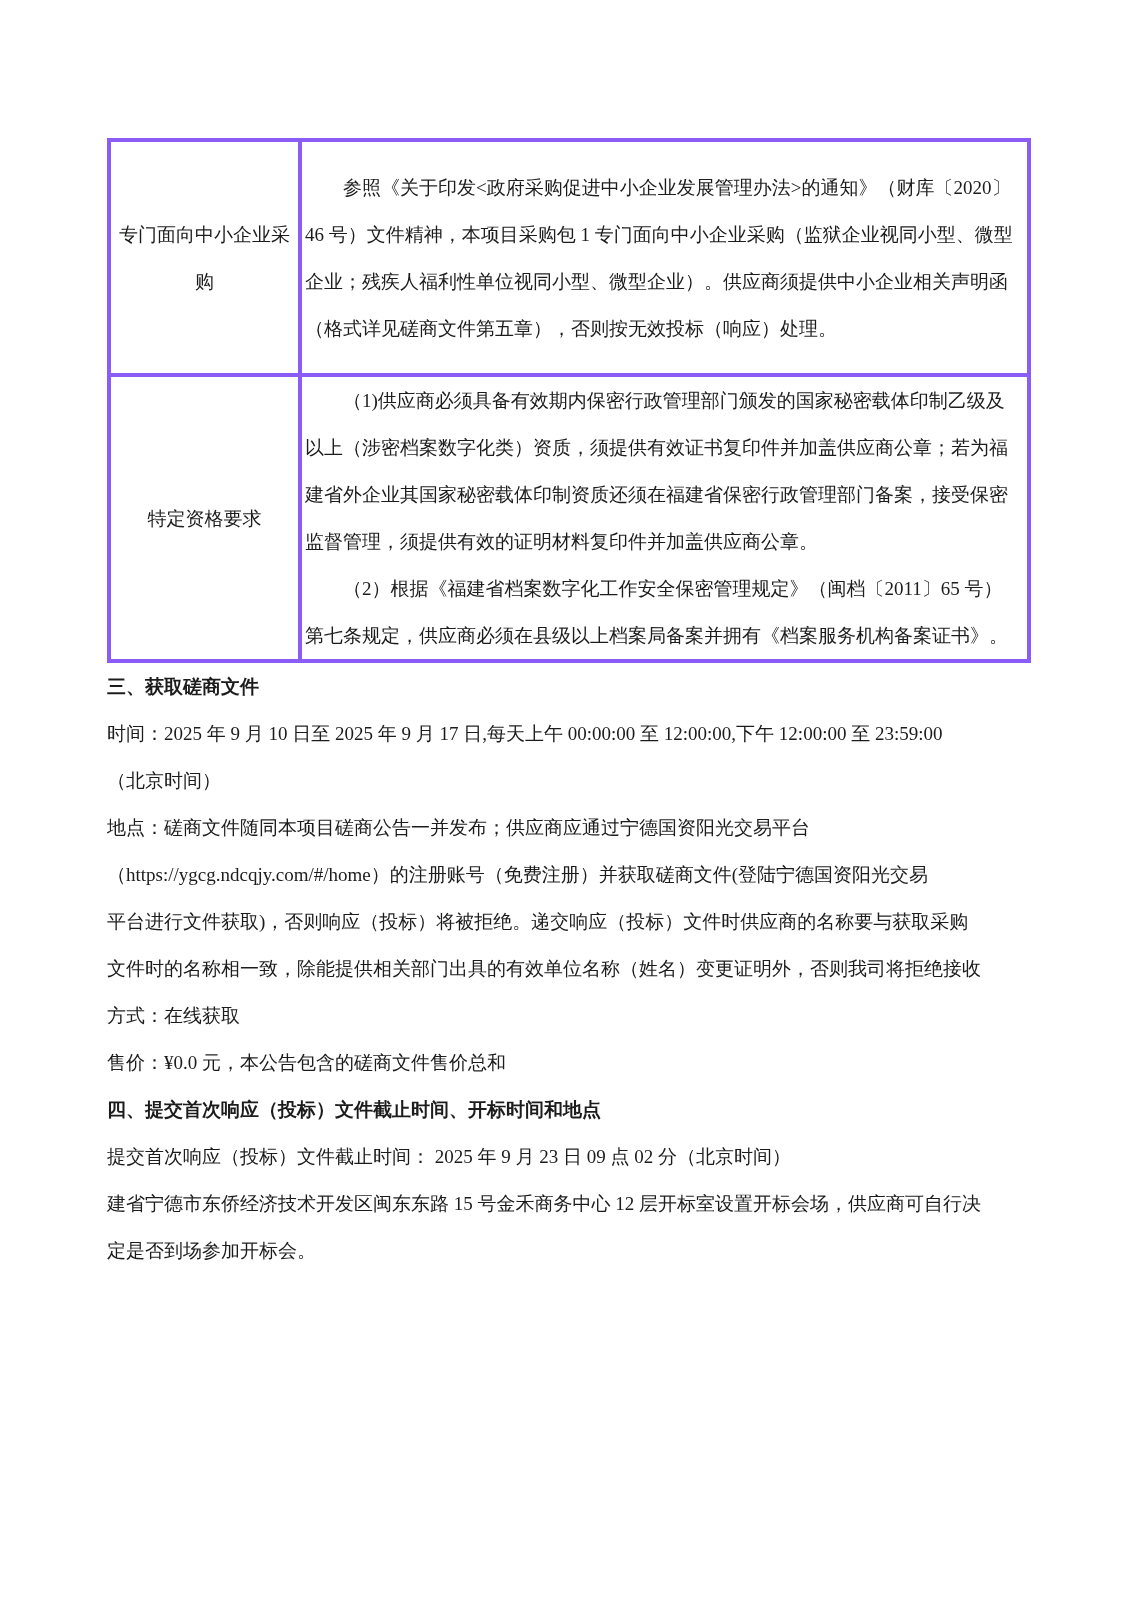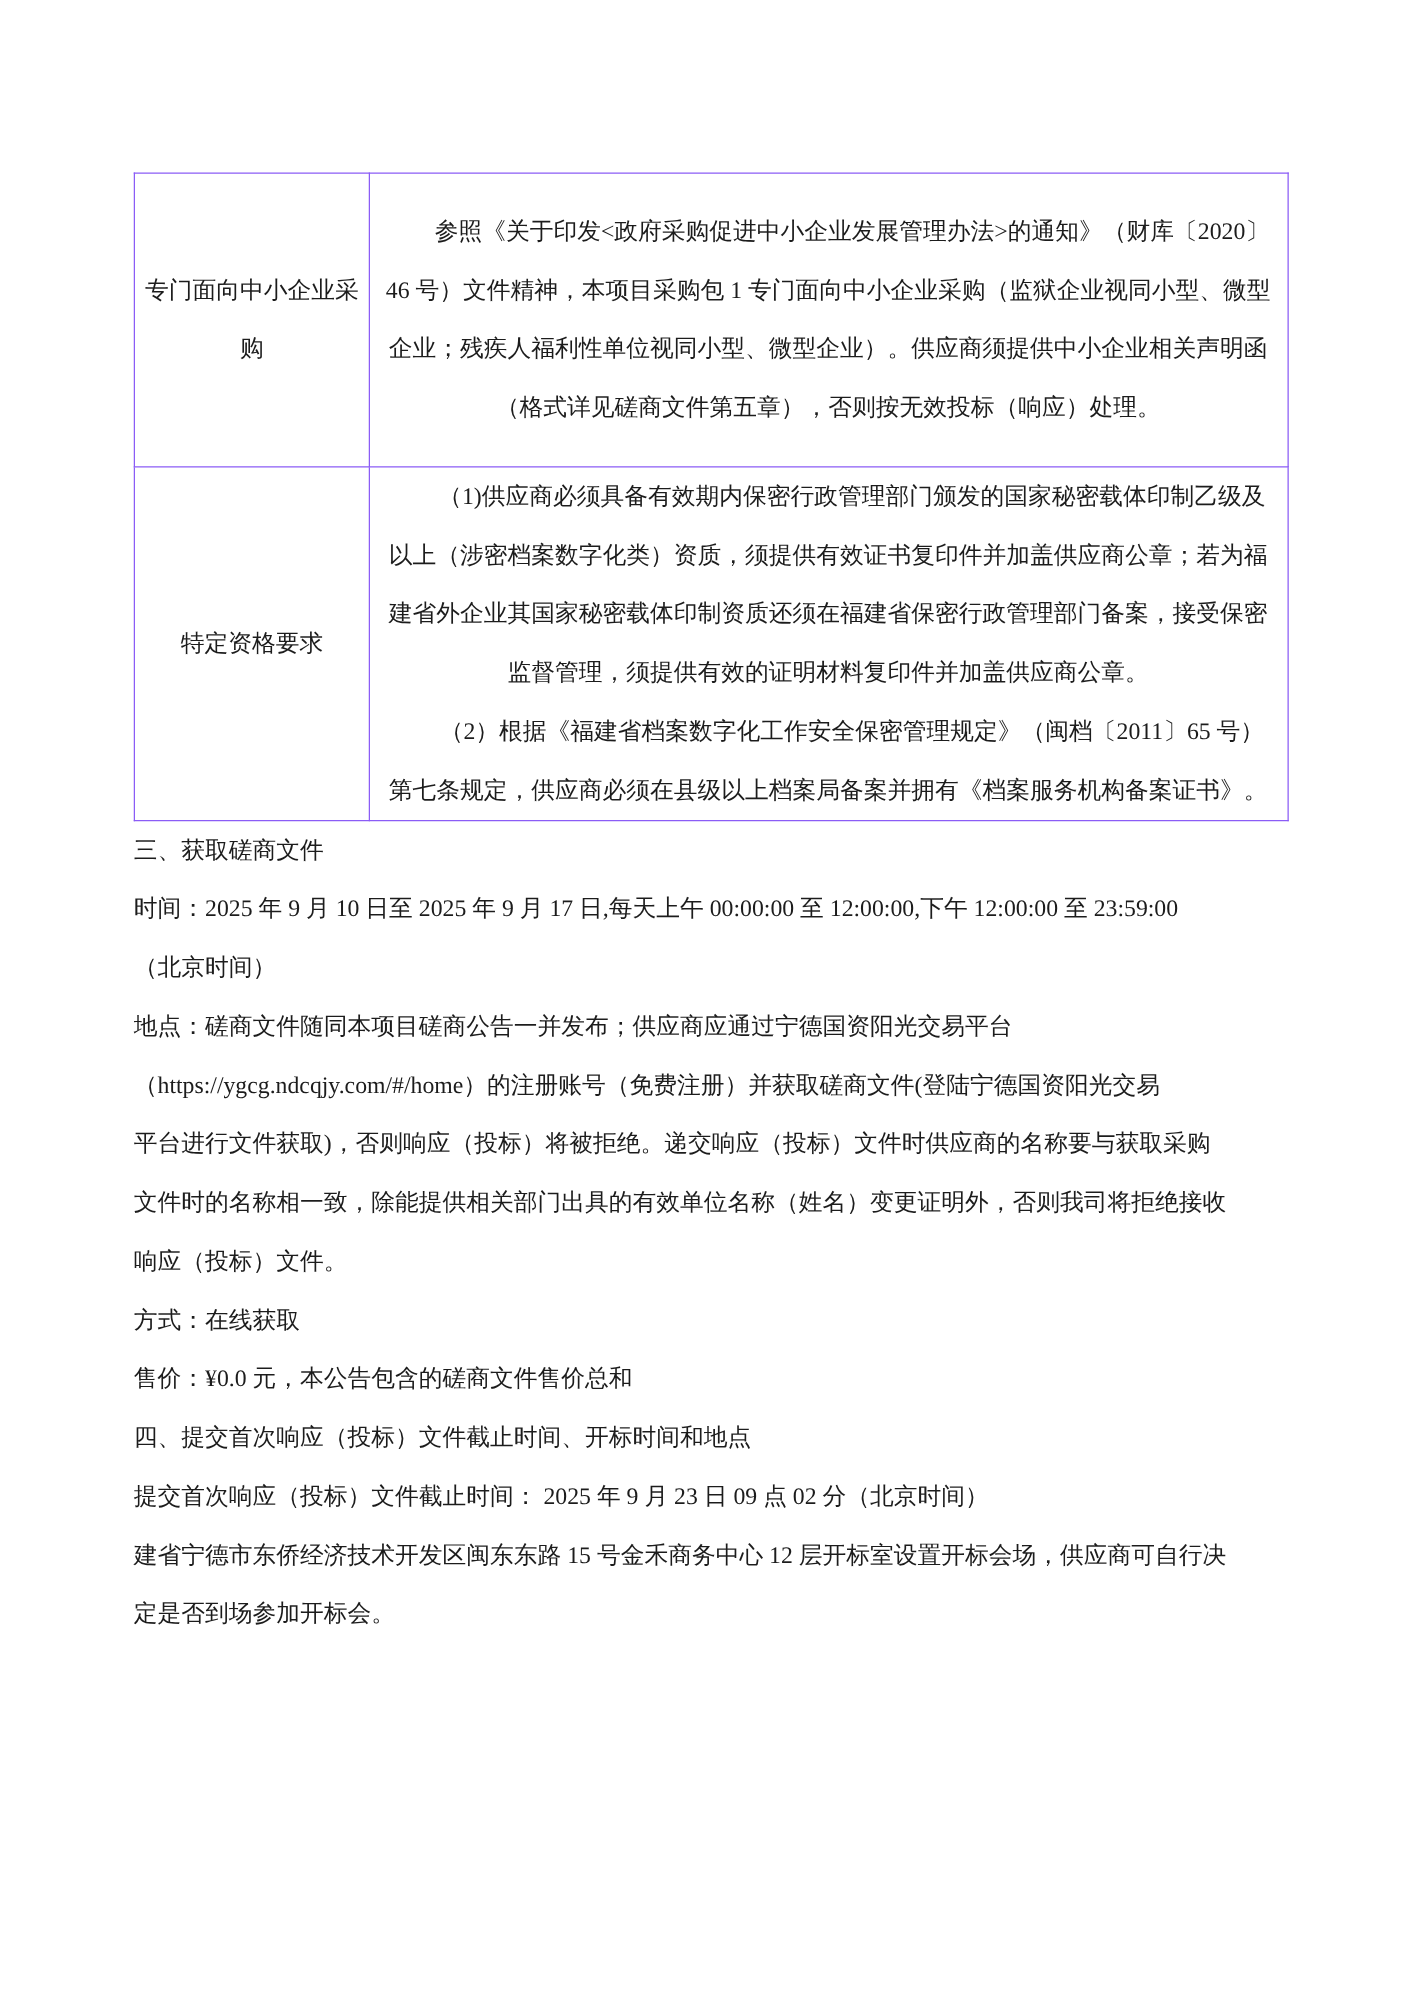--- a/index.html
+++ b/index.html
@@ -22,23 +22,22 @@
     left: 107px;
     top: 138px;
     width: 924px;
   }
   table.qual {
     border-collapse: collapse;
     table-layout: fixed;
     width: 924px;
   }
   table.qual td {
-    border: 1px solid #8b5cf6;
+    border: 4px solid #8b5cf6;
     overflow: hidden;
-    text-align: center;
   }
   tr.row-1 { height: 235px; }
   tr.row-2 { height: 282px; }
   td.label-cell {
     width: 183px;
     text-align: center;
     vertical-align: middle;
     line-height: 47px;
     padding: 12px 2px;
   }
@@ -46,21 +45,21 @@
     vertical-align: middle;
     padding: 0 4px 0 3px;
   }
   .line {
     line-height: 47px;
     min-height: 47px;
     white-space: normal;
   }
   .indent { text-indent: 2em; }
   .body-block { margin-top: 0; }
-  .heading { font-weight: normal; }
+  .heading { font-weight: bold; }
 </style>
 </head>
 <body>
 
 <div class="page">
   <div class="content">
 
     <table class="qual">
       <tbody>
           <tr class="row-1">
@@ -93,21 +92,20 @@
       </table>
 
     <div class="body-block">
       <div class="line heading">三、获取磋商文件</div>
       <div class="line">时间：2025 年 9 月 10 日至 2025 年 9 月 17 日,每天上午 00:00:00 至 12:00:00,下午 12:00:00 至 23:59:00</div>
       <div class="line">（北京时间）</div>
       <div class="line">地点：磋商文件随同本项目磋商公告一并发布；供应商应通过宁德国资阳光交易平台</div>
       <div class="line">（https://ygcg.ndcqjy.com/#/home）的注册账号（免费注册）并获取磋商文件(登陆宁德国资阳光交易</div>
       <div class="line">平台进行文件获取)，否则响应（投标）将被拒绝。递交响应（投标）文件时供应商的名称要与获取采购</div>
       <div class="line">文件时的名称相一致，除能提供相关部门出具的有效单位名称（姓名）变更证明外，否则我司将拒绝接收</div>
-      <div class="line">响应（投标）文件。</div>
       <div class="line">方式：在线获取</div>
       <div class="line">售价：¥0.0 元，本公告包含的磋商文件售价总和</div>
     </div>
 
     <div class="body-block">
       <div class="line heading">四、提交首次响应（投标）文件截止时间、开标时间和地点</div>
       <div class="line">提交首次响应（投标）文件截止时间： 2025 年 9 月 23 日 09 点 02 分（北京时间）</div>
       <div class="line">建省宁德市东侨经济技术开发区闽东东路 15 号金禾商务中心 12 层开标室设置开标会场，供应商可自行决</div>
       <div class="line">定是否到场参加开标会。</div>
     </div>

